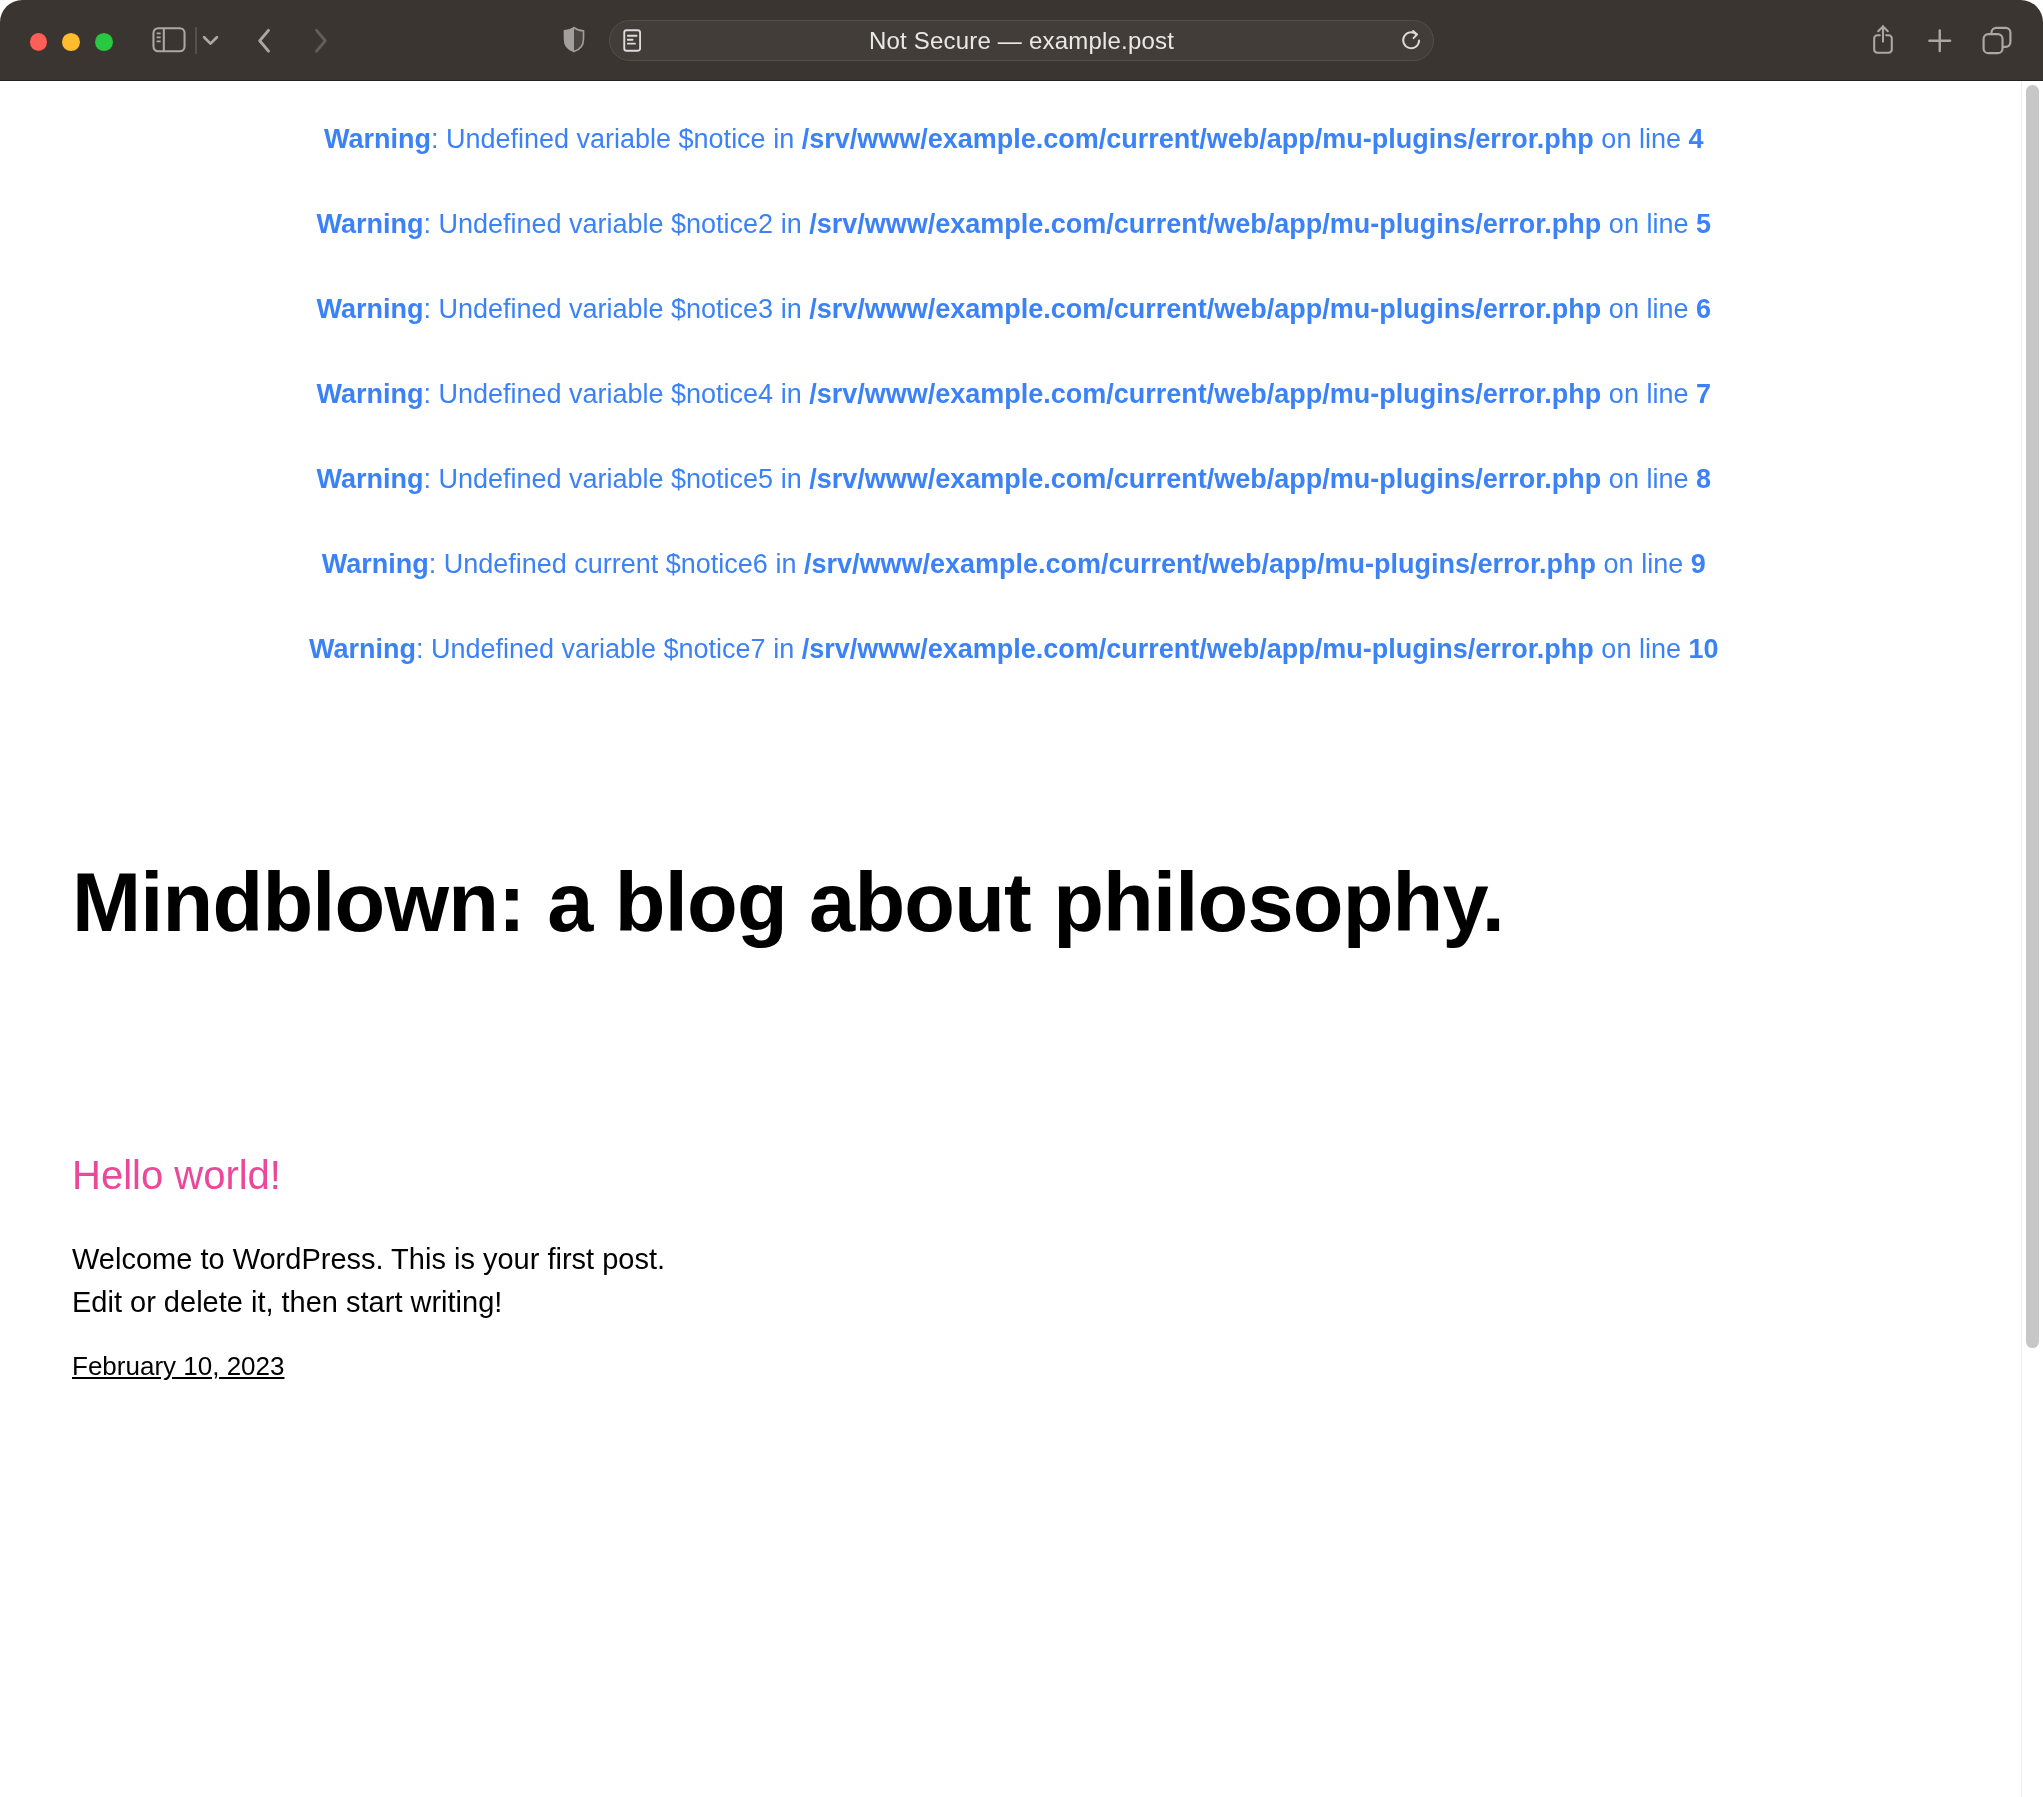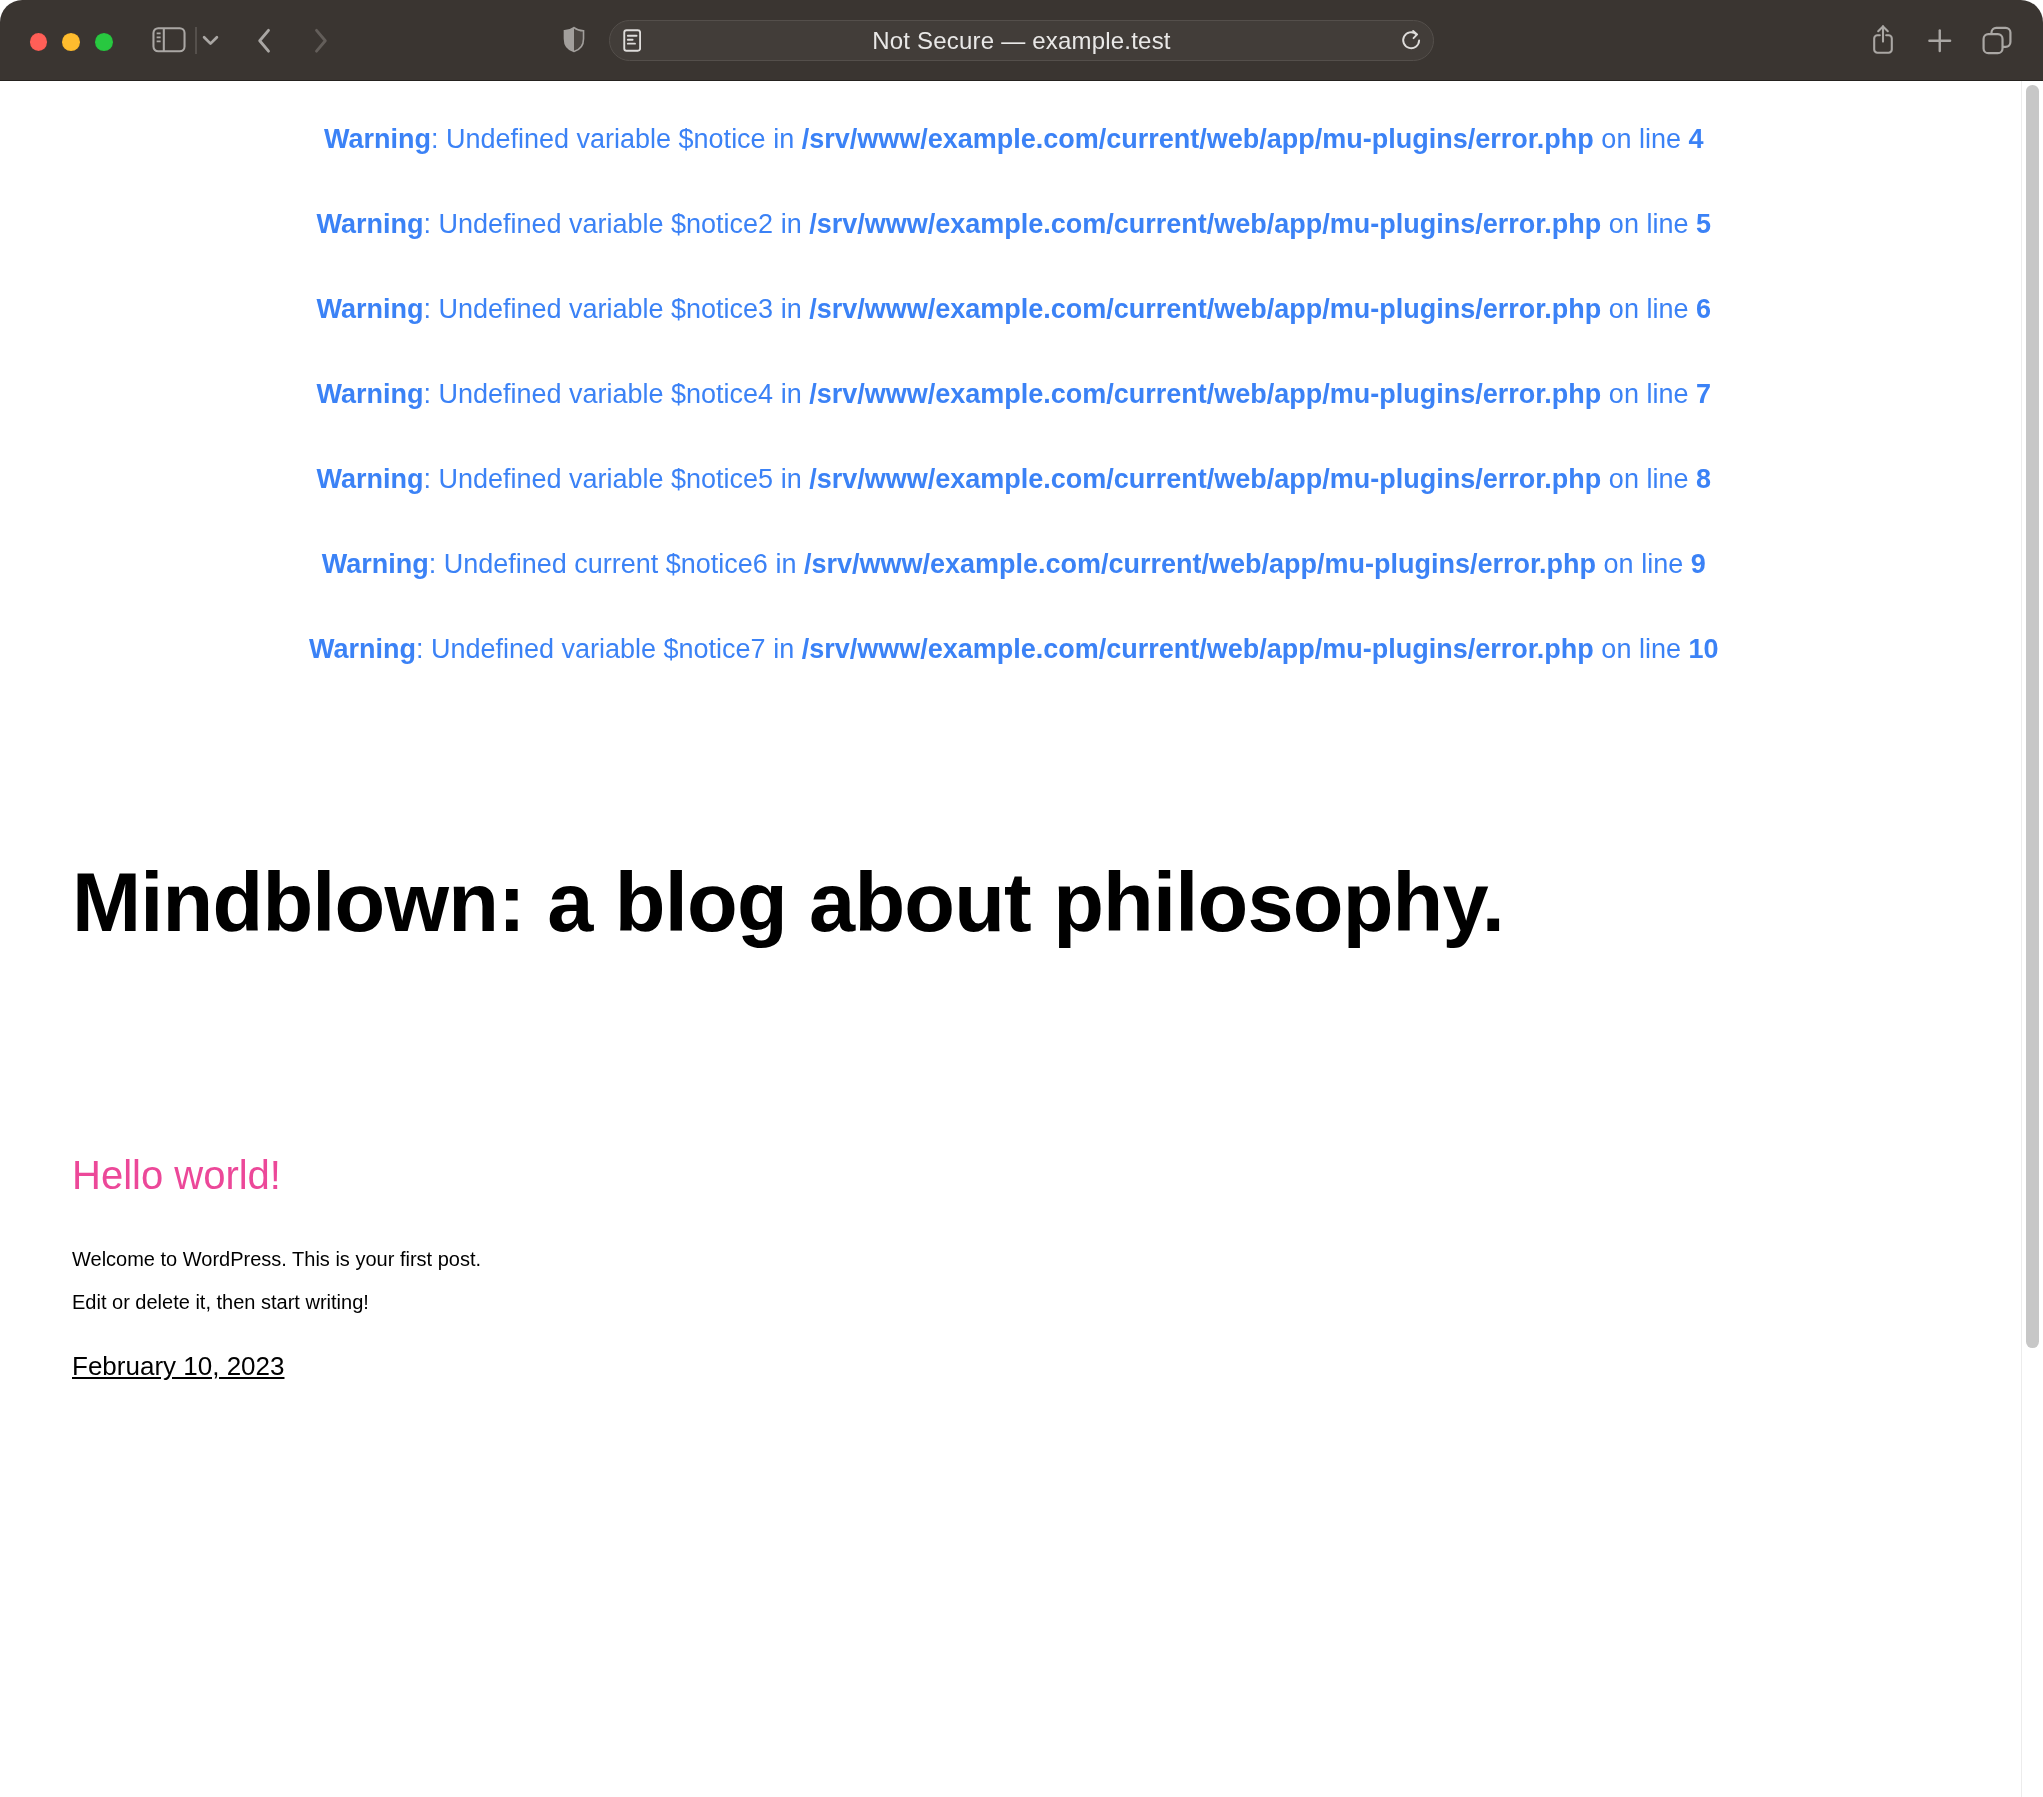--- a/index.html
+++ b/index.html
@@ -40,21 +40,21 @@
   .warning b { font-weight:700; }
 
   .site { margin:91px 72px 0 72px; }
   .site-header { display:flex; justify-content:space-between; align-items:baseline;
                  font-size:28px; line-height:37px; color:#000; }
   .site-title, .nav-link { text-decoration:none; color:#000; }
 
   .tagline { margin-top:188px; font-size:83px; font-weight:700; line-height:1.2; color:#000; letter-spacing:-0.8px; }
 
   .post-title { margin-top:198px; font-size:40px; font-weight:400; line-height:1.2; color:#ec4899; }
-  .post-body  { margin-top:39px; font-size:20px; line-height:43px; color:#000; }
+  .post-body  { margin-top:39px; font-size:29px; line-height:43px; color:#000; }
   .post-date  { margin-top:25px; font-size:26px; line-height:35px; color:#000;text-decoration:underline; }
 
   
   .scrollbar { position:absolute; top:81px; right:0; width:22.3px; bottom:0;
                background:#ffffff; border-left:0.8px solid #ececec; }
   .scroll-thumb { position:absolute; left:4px; top:4px; width:12.8px; height:1263px;
                   border-radius:6.4px; background:#c7c7c7; }
 </style>
 </head>
 <body>
@@ -120,21 +120,21 @@
         <button class="tbtn reader-btn">
           <span>
             <svg width="18.4" height="23" viewBox="0 0 23 29" fill="none" stroke="currentColor" stroke-width="2.4" stroke-linecap="round">
               <rect x="1.5" y="1.5" width="20" height="26" rx="3"></rect>
               <line x1="6" y1="8.5" x2="17" y2="8.5"></line>
               <line x1="6" y1="13.5" x2="12" y2="13.5"></line>
               <line x1="6" y1="18.5" x2="15" y2="18.5"></line>
             </svg>
           </span>
         </button>
-        <span class="url-text">Not Secure — example.test</span>
+        <span class="url-text">Not Secure — example.post</span>
         <button class="tbtn reload-btn">
           <span>
             <svg width="22.3" height="22.3" viewBox="0 0 28 28" fill="none" stroke="currentColor" stroke-width="2.4" stroke-linecap="round" stroke-linejoin="round">
               <path d="M20.5,6.5 A10,10 0 1 0 24,14.5"></path>
               <polyline points="16.5,2.5 21.5,6.8 17,11.5"></polyline>
             </svg>
           </span>
         </button>
       </div>
 

